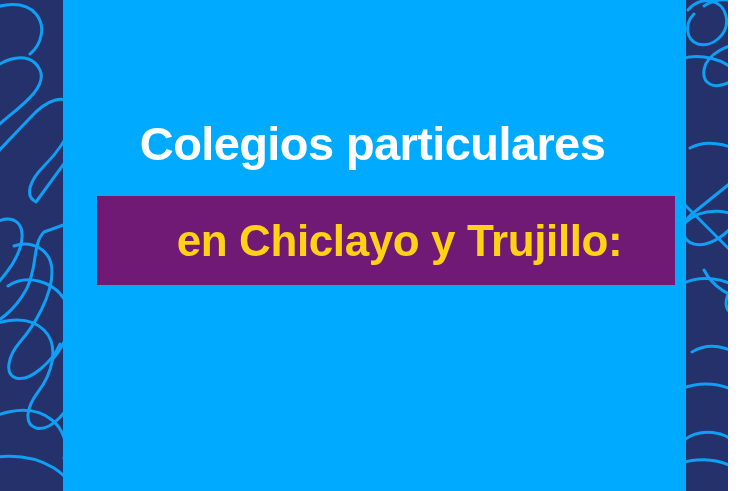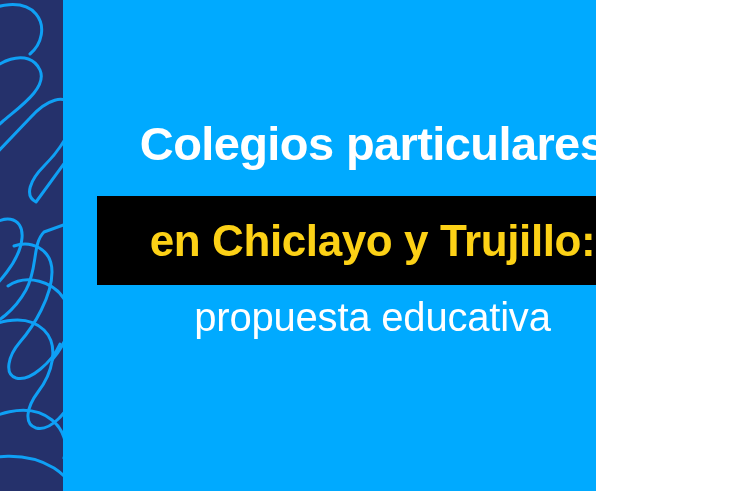--- a/index.html
+++ b/index.html
@@ -2,21 +2,21 @@
 <html><head>
 <meta charset="utf-8">
 <style>
   html, body {
     margin: 0;
     padding: 0;
     background: #ffffff;
   }
   #banner-root {
     position: relative;
-    width: 596px;
+    width: 728px;
     height: 491px;
     overflow: hidden;
     background: #00AAFF;
     font-family: "Liberation Sans", sans-serif;
   }
 
   
   .side-panel {
     position: absolute;
     top: 0;
@@ -75,24 +75,25 @@
     white-space: nowrap;
   }
 
   
   .band {
     position: absolute;
     left: 34px;       
     top: 196px;
     width: 551px;     
     height: 89px;     
-    background: #000000;
+    background: #701a75;
     display: flex;
     align-items: center;
     justify-content: center;
+    padding-left: 27px;
   }
   .band-text {
     color: #FCD116;
     font-size: 44px;
     font-weight: bold;
     letter-spacing: -0.4px;
     line-height: 1;
     white-space: nowrap;
   }
 
@@ -149,17 +150,16 @@
 
   <div class="content">
 
     <div class="headline">Colegios particulares</div>
 
     <div class="band">
       <div class="band-text">en Chiclayo y Trujillo:</div>
     </div>
 
     <div class="subhead">
-      <span class="line">propuesta educativa</span>
     </div>
 
   </div>
 </div>
 
 </body></html>

